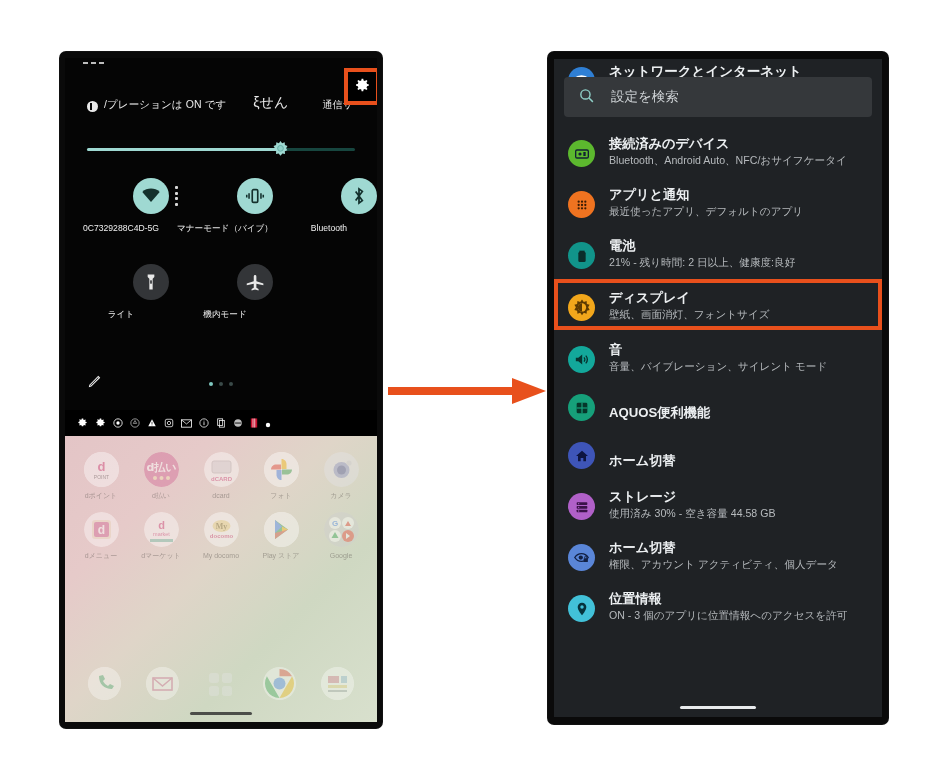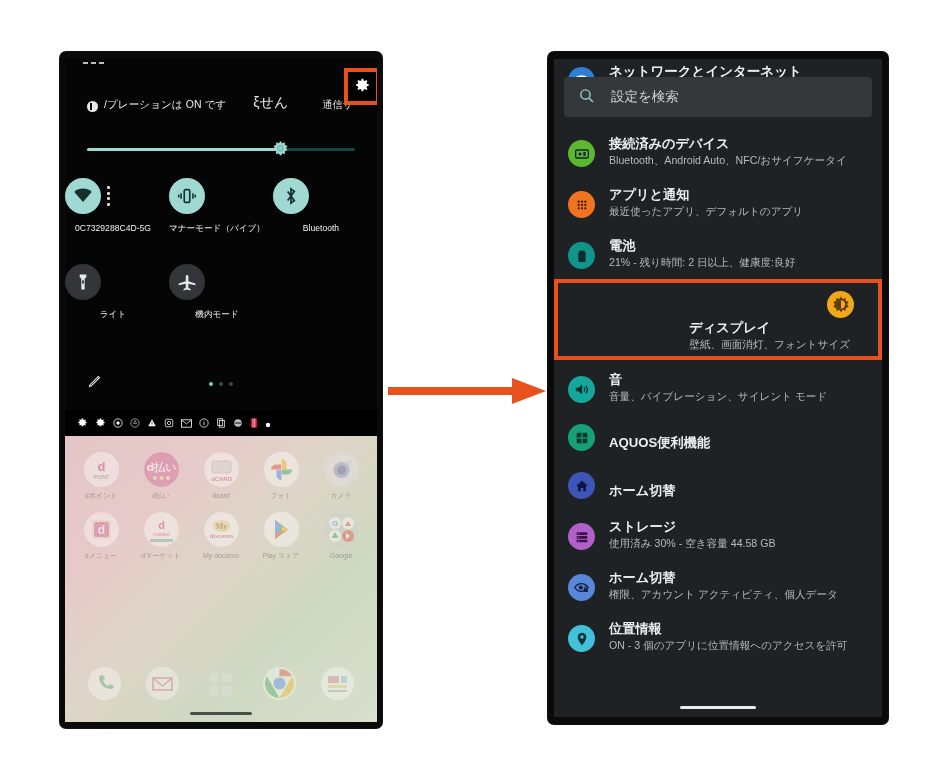--- a/index.html
+++ b/index.html
@@ -73,21 +73,21 @@
   .qs-bright .thumb{
     position:absolute; top:0; width:17px; height:17px; margin-left:-8px;
   }
 
   
   .qs-tiles{
     position:absolute; left:0; top:112px; width:312px;
   }
   .qs-row{ display:flex; }
   .qs-tile{
-    width:104px; display:flex; flex-direction:column; align-items:flex-start;
+    width:104px; display:flex; flex-direction:column; align-items:flex-end;
     padding-top:8px;
   }
   .qs-circ{
     width:36px; height:36px; border-radius:50%;
     display:flex; align-items:center; justify-content:center;
     position:relative;
   }
   .qs-circ.on{ background:#9fd9d2; }
   .qs-circ.off{ background:#333538; }
   .qs-label{
@@ -193,21 +193,20 @@
   .st-txt{ margin-left:14px; padding-right:4px; }
   .st-title{
     color:#eceff1; font-size:13.2px; font-weight:bold; line-height:17px;
   }
   .st-sub{
     color:#b6babd; font-size:10.6px; line-height:14px; margin-top:1px;
   }
   .st-item.highlight{
     position:relative; border:4px solid #e8501c; padding:5px 24px 5px 10px;
     margin:1px 0;
-    flex-direction:column;
   }
   .right-nav-pill{
     position:absolute; left:50%; bottom:8px; transform:translateX(-50%);
     width:76px; height:3px; border-radius:2px; background:#e8ebed;
   }
 
   
   #arrow{ position:absolute; left:388px; top:376px; width:160px; height:30px; }
 </style>
 </head>

